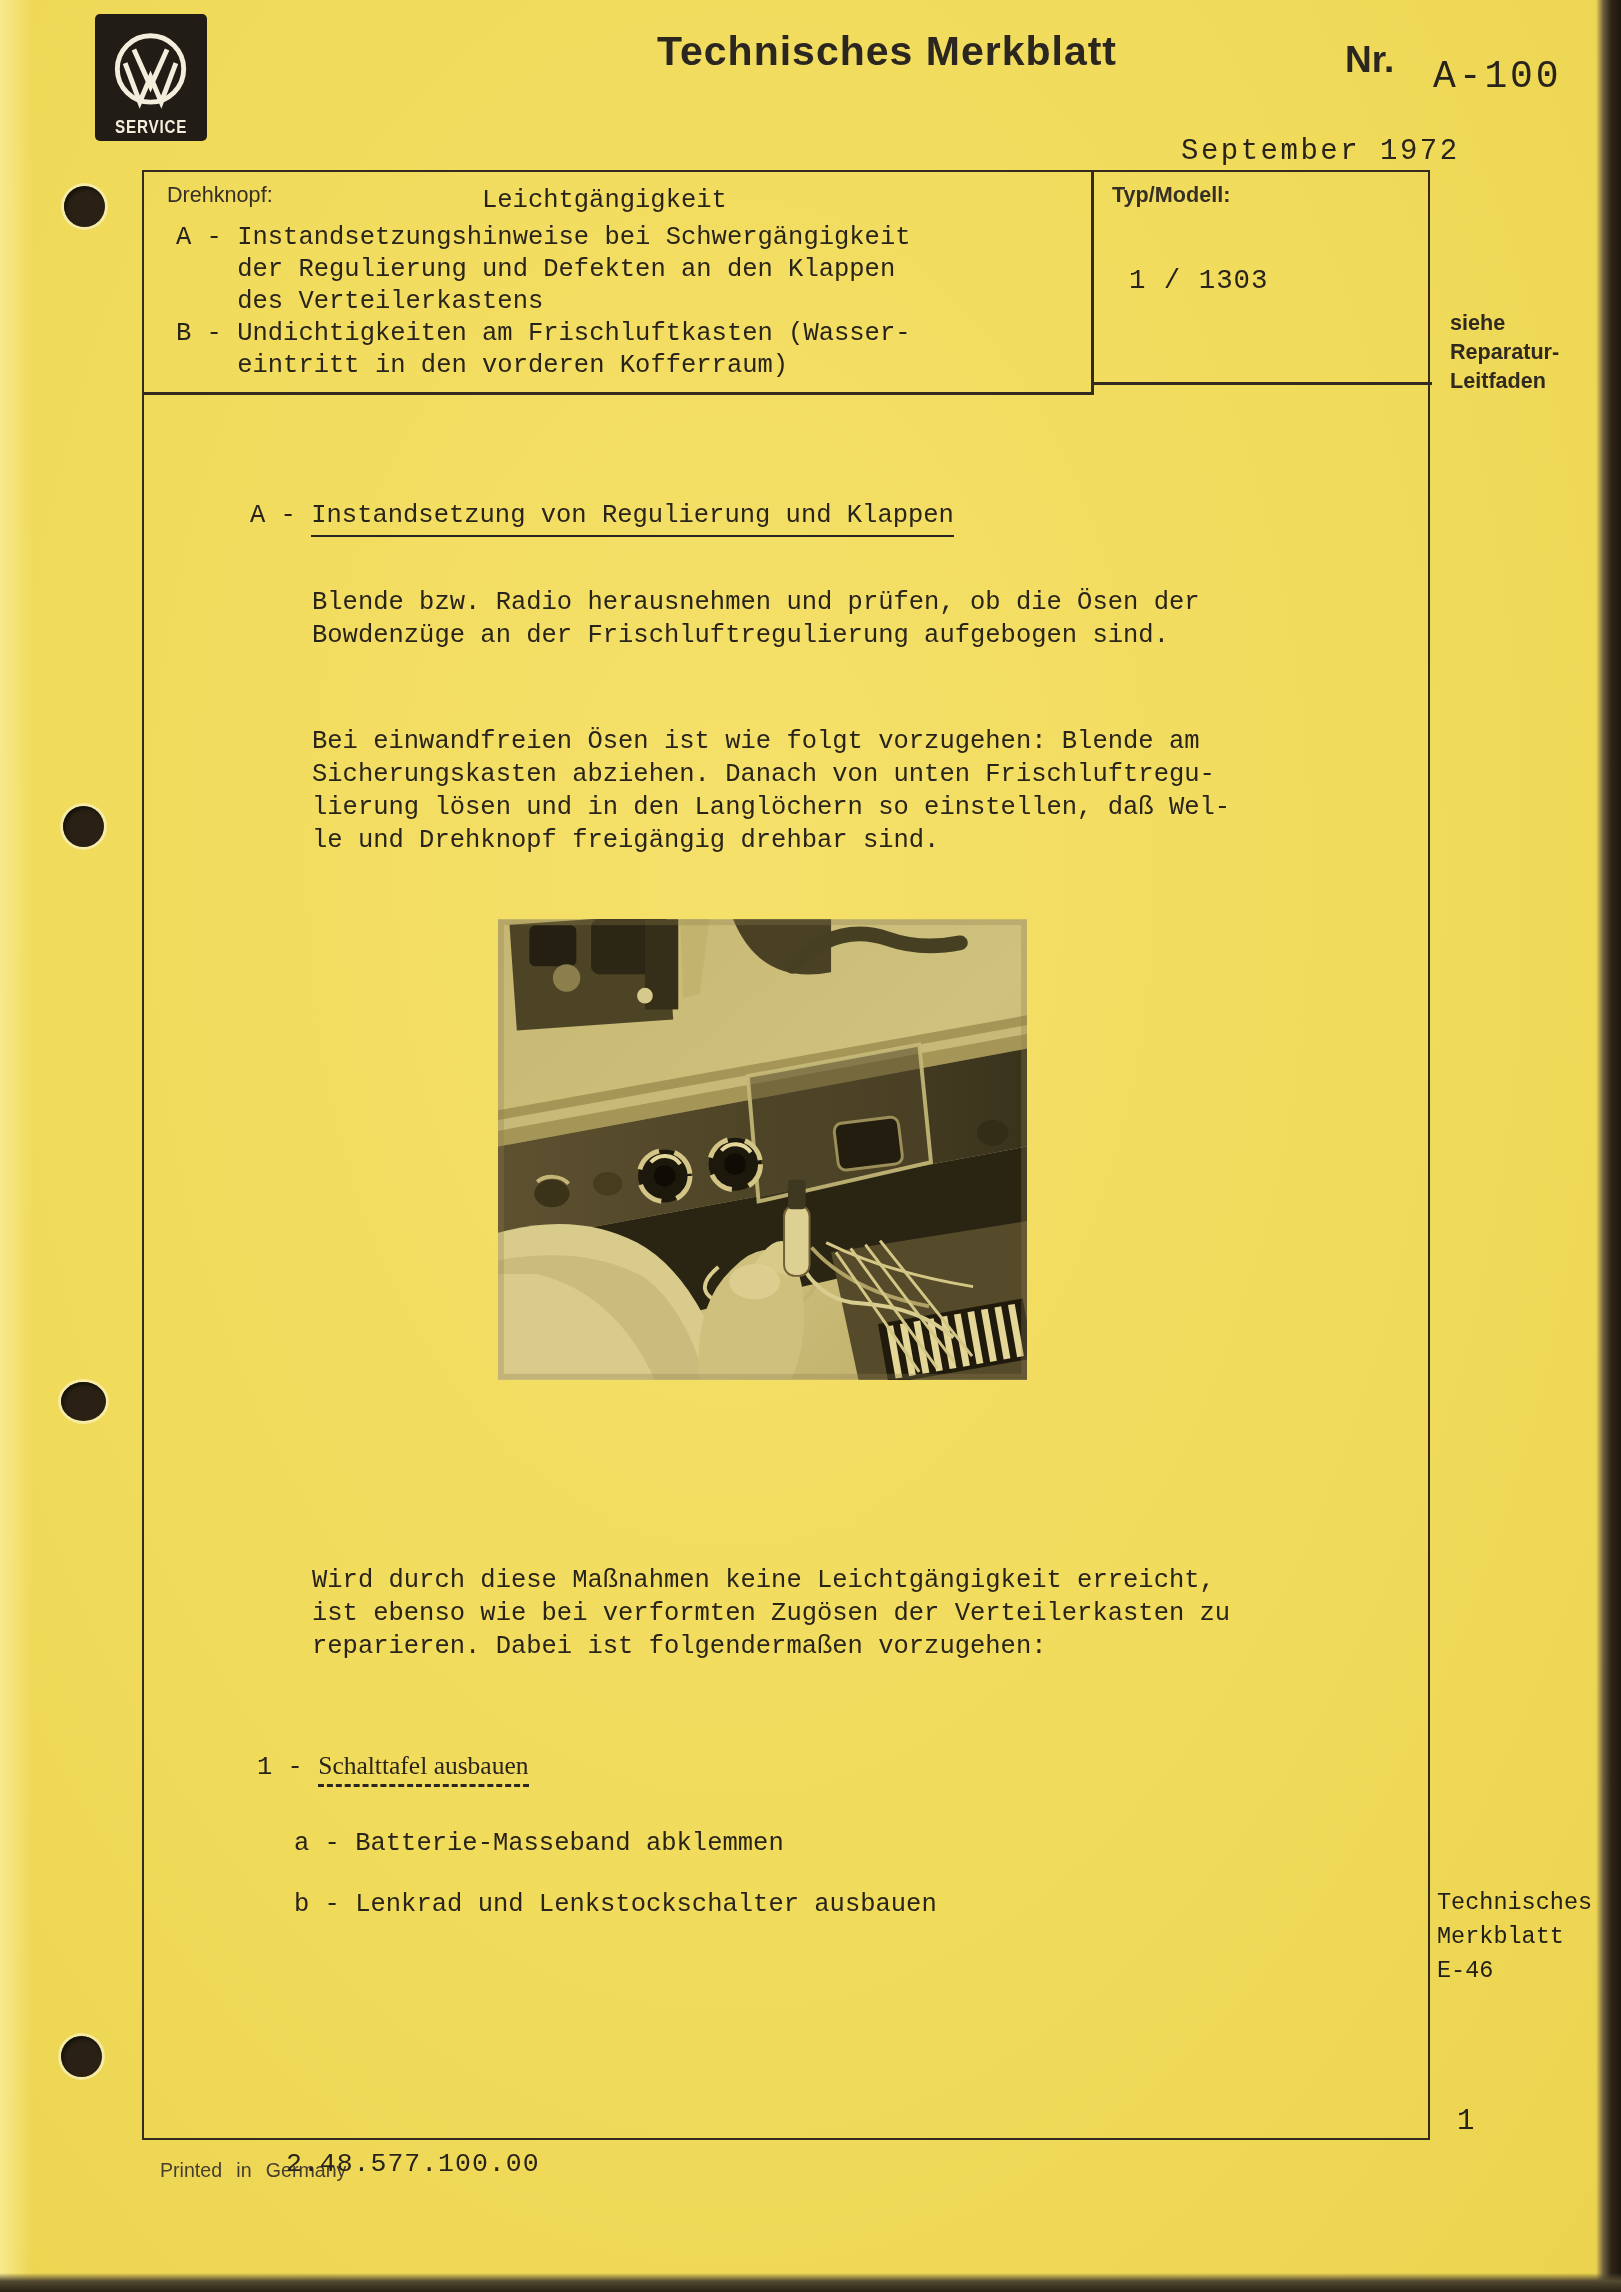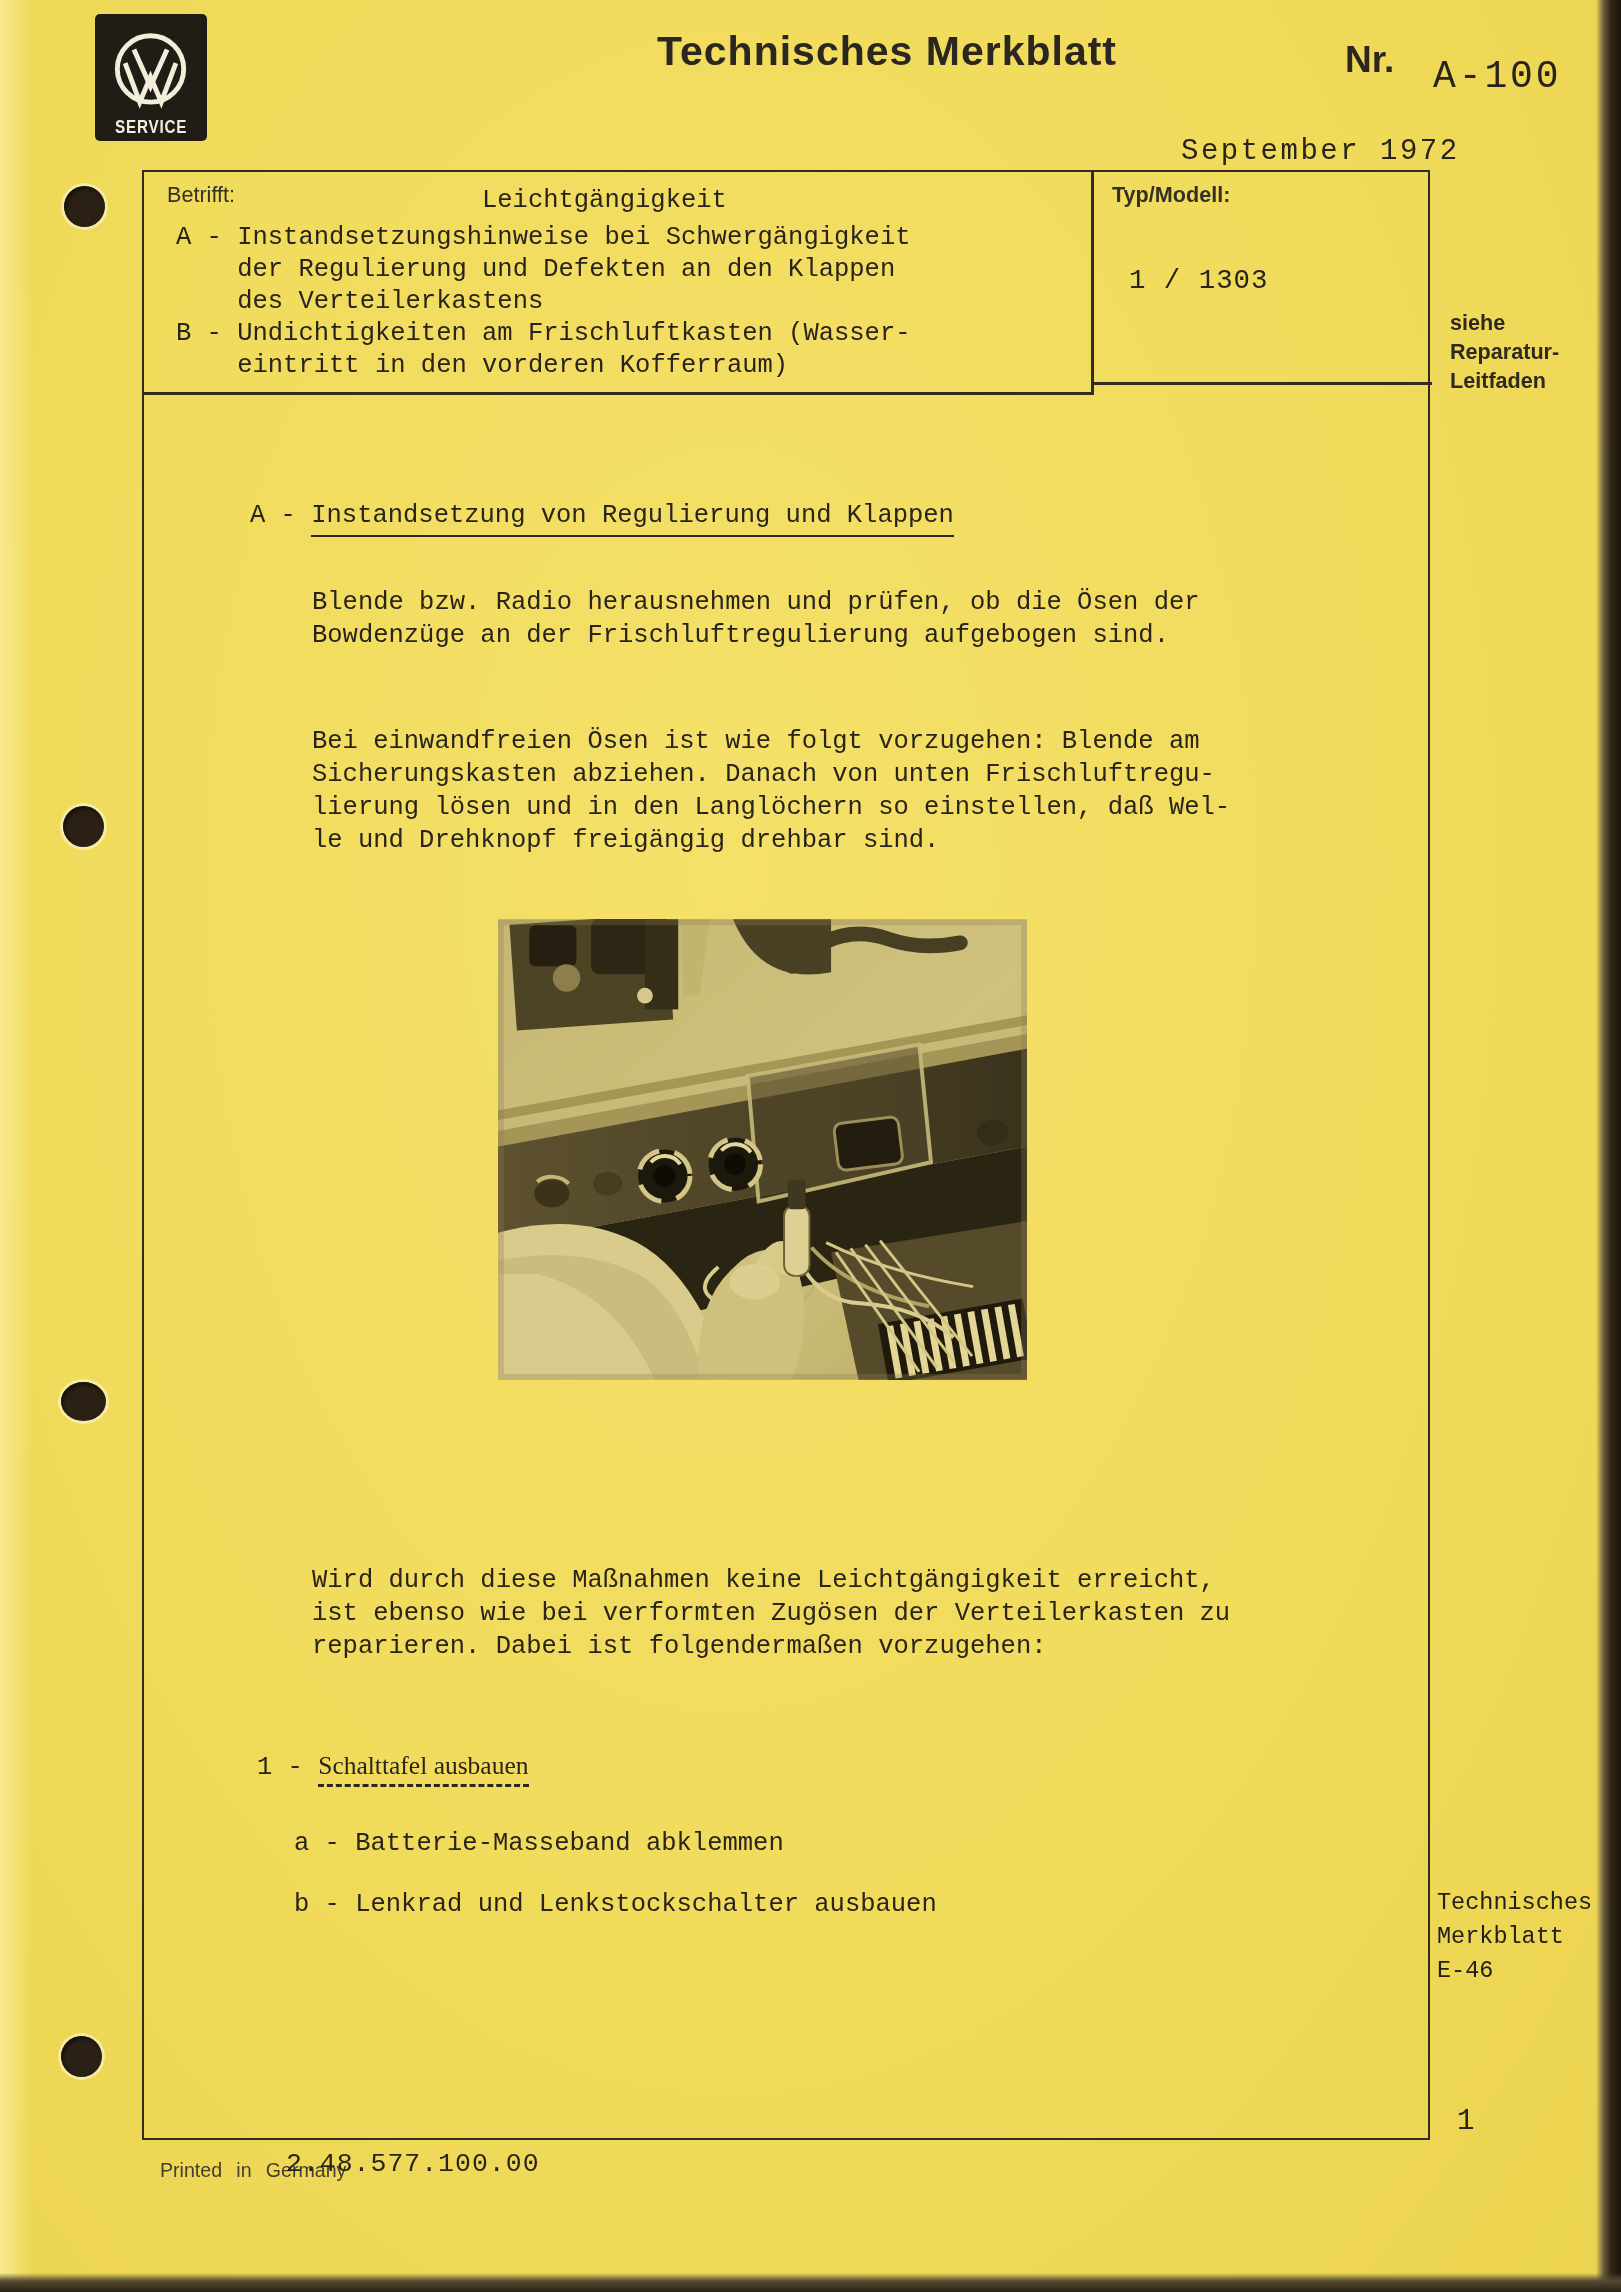--- a/index.html
+++ b/index.html
@@ -91,21 +91,21 @@
   <div class="abs title sans">Technisches Merkblatt</div>
   <div class="abs nr-label sans">Nr.</div>
   <div class="abs nr-value mono">A-100</div>
   <div class="abs date mono">September 1972</div>
 
   <div class="abs box-outer"></div>
   <div class="abs rule v-divider"></div>
   <div class="abs rule betrifft-bottom"></div>
   <div class="abs rule typ-bottom"></div>
 
-  <div class="abs betrifft-label sans">Betrifft:</div>
+  <div class="abs betrifft-label sans">Drehknopf:</div>
   <div class="abs subject mono">Leichtgängigkeit</div>
   <div class="abs betrifft-items mono">A - Instandsetzungshinweise bei Schwergängigkeit
     der Regulierung und Defekten an den Klappen
     des Verteilerkastens
 B - Undichtigkeiten am Frischluftkasten (Wasser-
     eintritt in den vorderen Kofferraum)</div>
 
   <div class="abs typ-label sans">Typ/Modell:</div>
   <div class="abs typ-value mono">1 / 1303</div>
 

